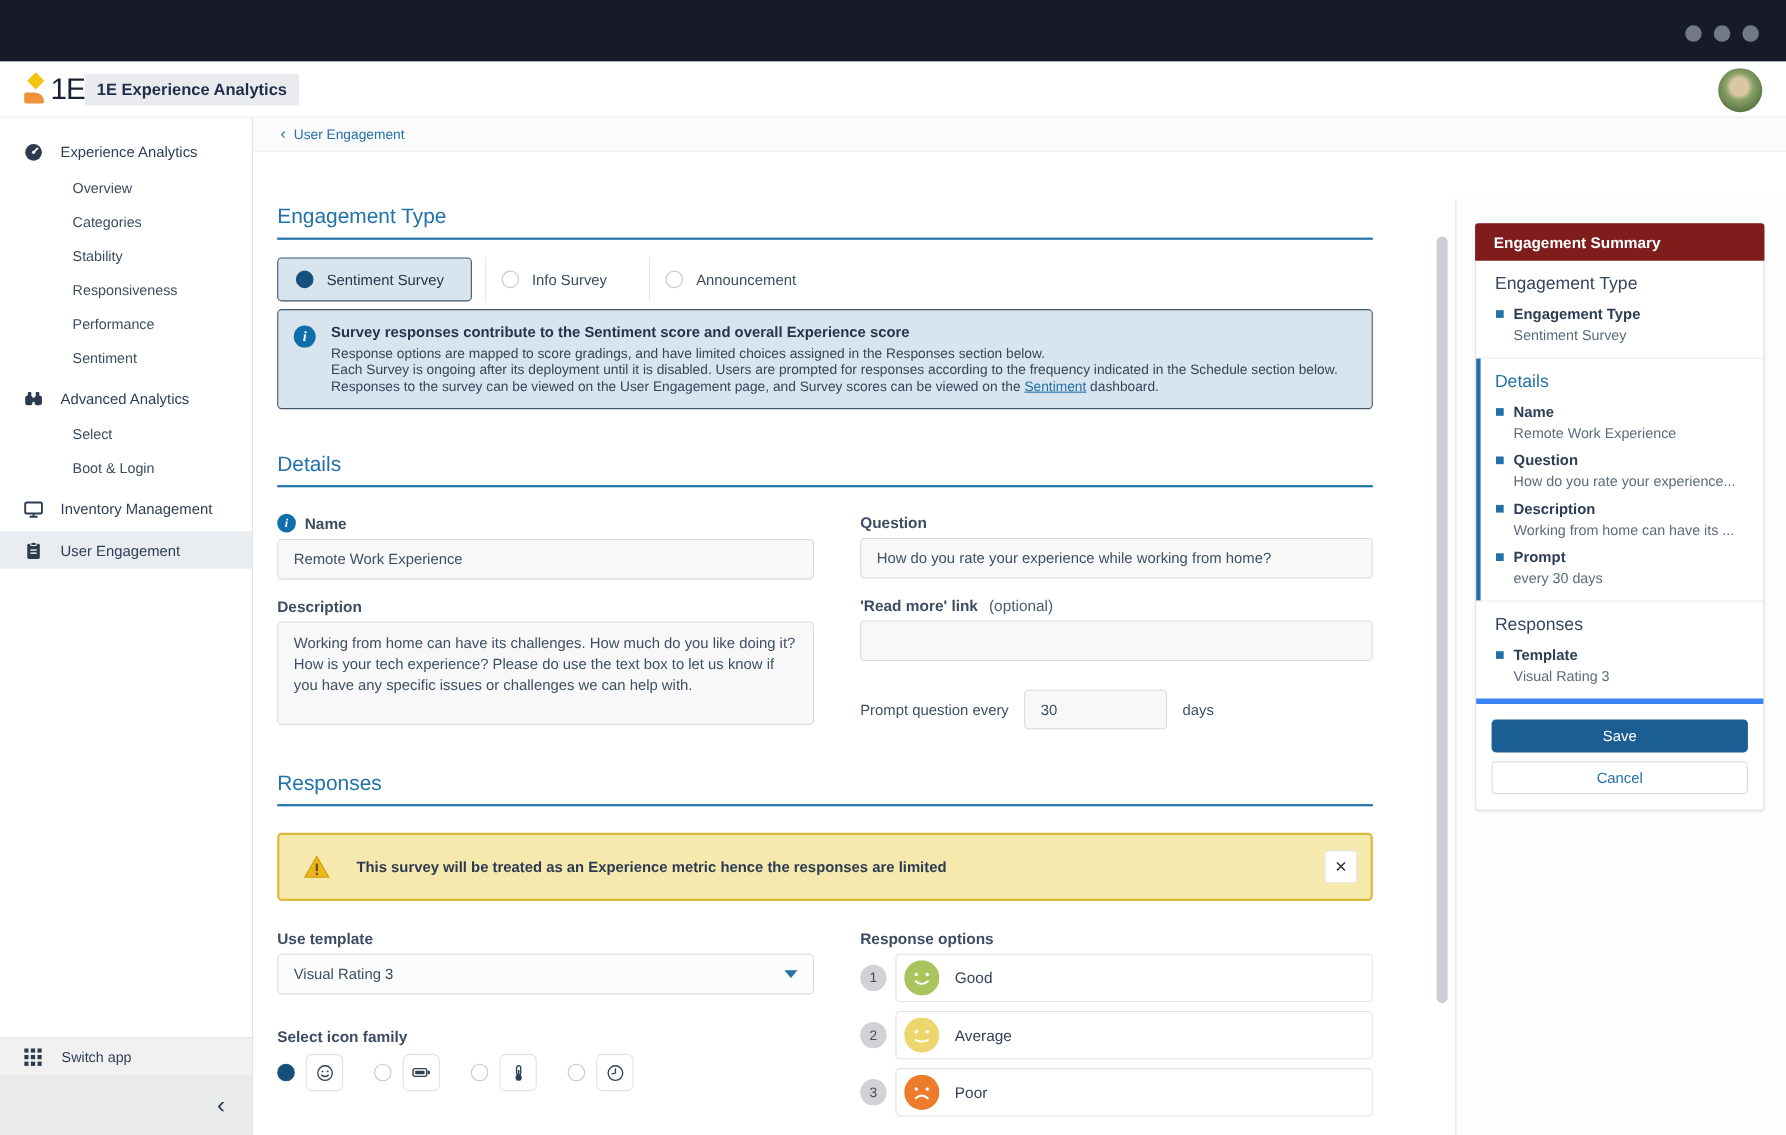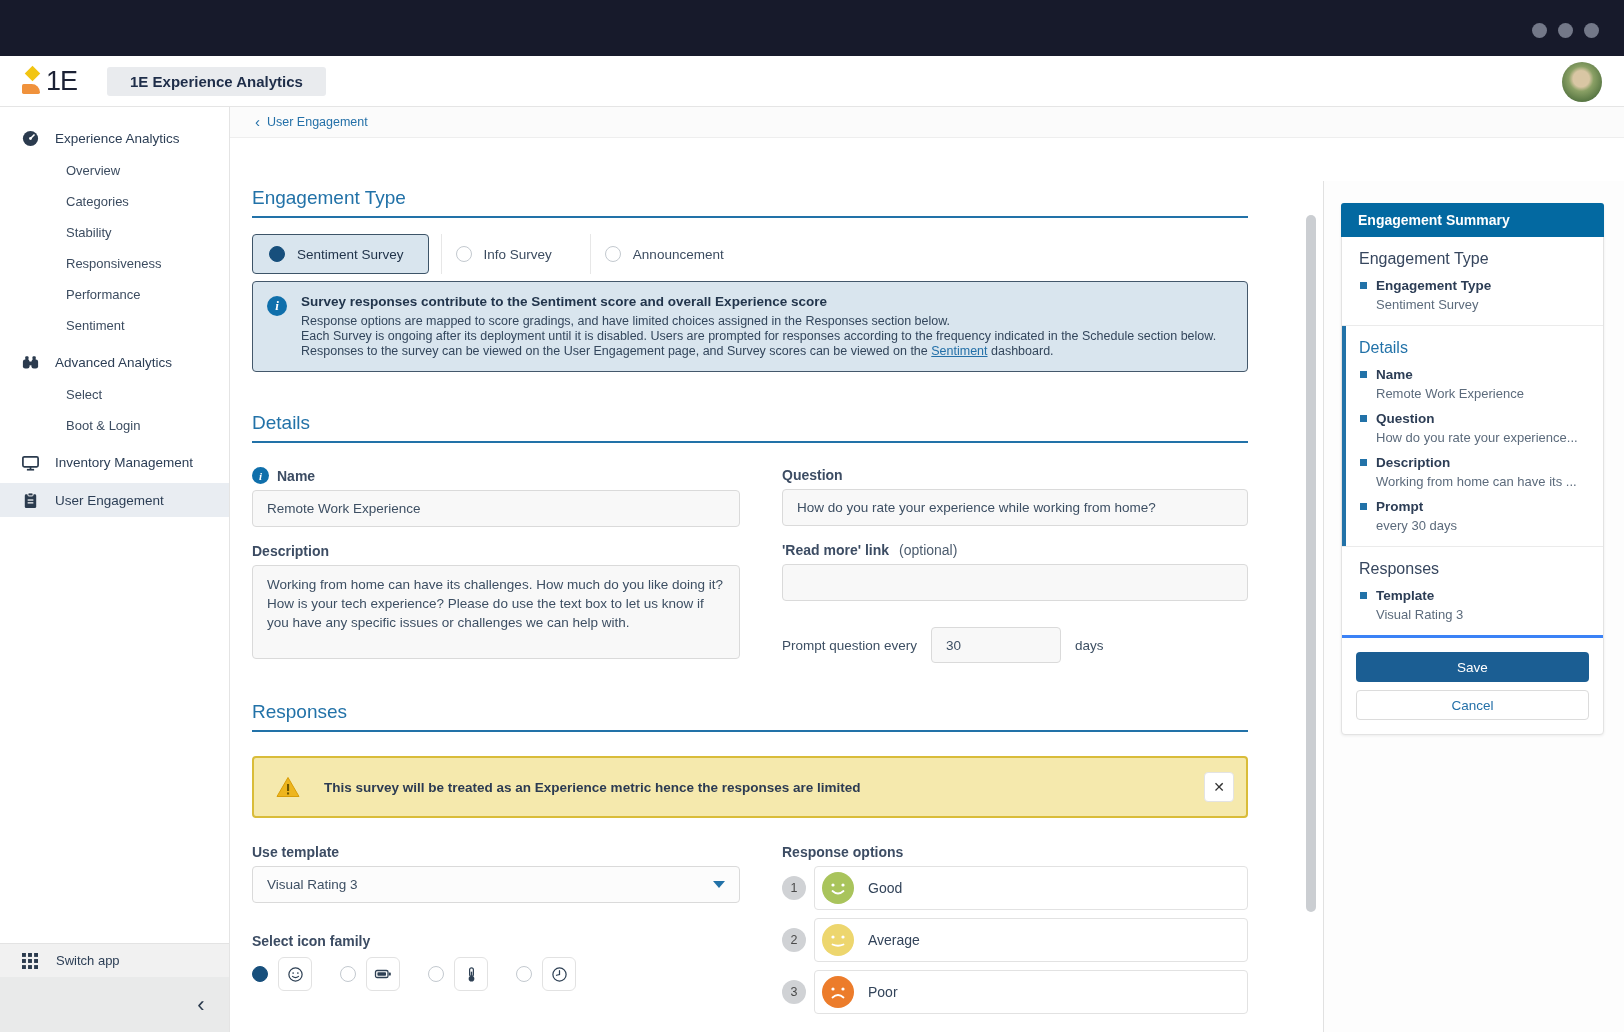--- a/index.html
+++ b/index.html
@@ -10,21 +10,21 @@
   .topbar { position:absolute; top:0; left:0; right:0; height:56px; background:#171a2b; }
   .win-dots { position:absolute; right:25px; top:23px; display:flex; gap:11px; }
   .win-dot { width:15px; height:15px; border-radius:50%; background:#737888; }
 
   .appbar { position:absolute; top:56px; left:0; right:0; height:51px; background:#fff; border-bottom:1px solid #e5e5e5; display:flex; align-items:center; }
   .logo { margin-left:22px; display:flex; align-items:flex-end; gap:3px; }
   .logo-marks { position:relative; width:21px; height:31px; }
   .logo-diamond { position:absolute; top:2px; left:5px; width:11px; height:11px; background:#f2c512; transform:rotate(45deg); }
   .logo-arc { position:absolute; bottom:3px; left:0; width:18px; height:10px; background:#f0923c; border-radius:2px 10px 2px 2px; }
   .logo-text { font-size:27px; font-weight:normal; color:#1b2134; letter-spacing:-1px; line-height:31px; }
-  .app-chip { margin-left:30px; background:#e9ebee; color:#1e2d49; font-size:15px; font-weight:bold; padding:6px 23px; border-radius:3px; }
+  .app-chip { margin-left:0; background:#e9ebee; color:#1e2d49; font-size:15px; font-weight:bold; padding:6px 11px; border-radius:3px; }
   .avatar { position:absolute; right:22px; top:6px; width:40px; height:40px; border-radius:50%;
             background: radial-gradient(circle at 48% 42%, #d9c6a4 0 26%, #8aa065 40%, #5c7a46 70%, #3f5a33 100%); cursor:pointer; }
 
   
   .sidebar { position:absolute; top:107px; left:0; width:230px; bottom:0; background:#fff; border-right:1px solid #e4e4e4; }
   .nav { padding-top:10px; }
   .nav-group { height:34px; display:flex; align-items:center; padding-left:20px; gap:15px; font-size:13.5px; color:#2c3e55; margin-top:4px; cursor:pointer; }
   .nav-group.selected { background:#e9edf2; }
   .nav-sub { height:31px; display:flex; align-items:center; padding-left:66px; font-size:13px; color:#3c4c60; cursor:pointer; }
   .nav-icon { width:20px; height:20px; display:flex; align-items:center; justify-content:center; flex-shrink:0; }
@@ -98,31 +98,31 @@
   .fam-box { width:34px; height:34px; border:1px solid #e2e2e2; border-radius:6px; background:#fff; display:flex; align-items:center; justify-content:center; }
 
   .opt-rows { margin-top:6px; display:flex; flex-direction:column; gap:8px; }
   .opt-row { display:flex; align-items:center; gap:8px; }
   .opt-num { width:24px; height:24px; border-radius:50%; background:#d0d2d5; color:#4a4a4a; font-size:12.5px; display:flex; align-items:center; justify-content:center; flex-shrink:0; }
   .opt-box { flex:1; height:44px; border:1px solid #e2e2e2; border-radius:4px; background:#fff; display:flex; align-items:center; gap:14px; padding-left:7px; cursor:pointer; }
   .opt-label { font-size:14px; color:#33445a; }
 
   
   .summary { position:absolute; top:22px; left:17px; width:263px; background:#fff; border:1px solid #e3e3e3; border-radius:4px; box-shadow:0 1px 3px rgba(0,0,0,.07); }
-  .sum-header { height:34px; background:#0369a1; border-radius:3px 3px 0 0; color:#fff; font-size:14px; font-weight:bold; display:flex; align-items:center; padding-left:17px; margin:-1px -1px 0; }
+  .sum-header { height:34px; background:#7f1d1d; border-radius:3px 3px 0 0; color:#fff; font-size:14px; font-weight:bold; display:flex; align-items:center; padding-left:17px; margin:-1px -1px 0; }
   .sum-sec { padding:13px 14px 13px 17px; position:relative; }
   .sum-sec + .sum-sec { border-top:1px solid #ebebeb; }
   .sum-sec.active::before { content:''; position:absolute; left:0; top:0; bottom:0; width:4px; background:#2272a8; }
   .sum-sec-title { font-size:16px; font-weight:normal; color:#36465e; }
   .sum-sec.active .sum-sec-title { color:#2272a8; }
   .sum-item { margin-top:10px; padding-left:17px; position:relative; }
   .sum-item::before { content:''; position:absolute; left:1px; top:4px; width:7px; height:7px; background:#2272a8; }
   .sum-label { font-size:13.5px; font-weight:bold; color:#2c3d55; }
   .sum-value { font-size:13px; color:#5c6b7c; margin-top:4px; }
-  .sum-footer { border-top:3px solid #3b82f6; padding:14px; }
+  .sum-footer { border-top:5px solid #3b82f6; padding:14px; }
   .btn-save { display:block; width:100%; height:30px; background:#1b5e93; color:#fff; border:none; border-radius:4px; font-size:13.5px; font-family:inherit; cursor:pointer; }
   .btn-cancel { display:block; margin-top:8px; width:100%; height:30px; background:#fff; color:#2470a8; border:1px solid #dcdcdc; border-radius:4px; font-size:13.5px; font-family:inherit; cursor:pointer; }
 </style>
 </head>
 <body>
 
 <div class="topbar">
   <div class="win-dots">
     <span class="win-dot"></span>
     <span class="win-dot"></span>

